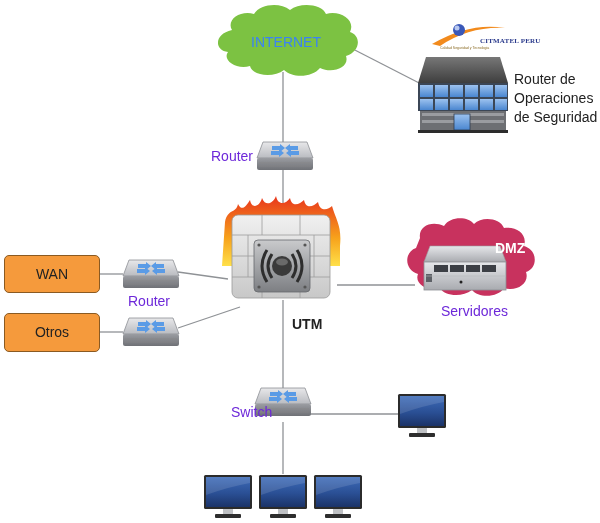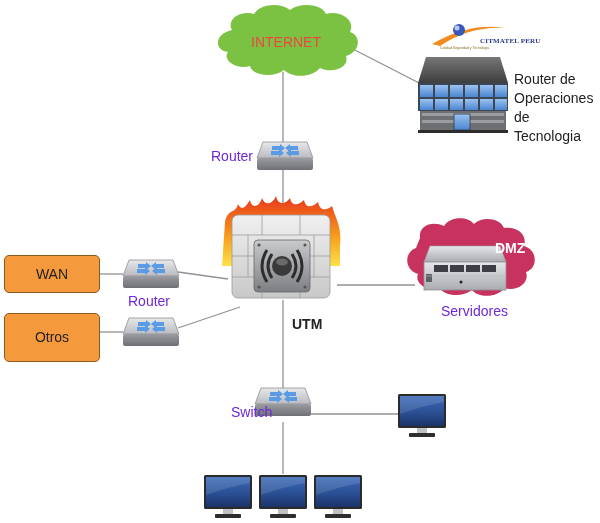--- a/index.html
+++ b/index.html
@@ -1,20 +1,20 @@
 <!DOCTYPE html>
 <html><head>
 <meta charset="utf-8">
 <style>
   html, body { margin: 0; padding: 0; background: #ffffff; }
   body { width: 600px; height: 523px; position: relative; overflow: hidden;
          font-family: "Liberation Sans", "DejaVu Sans", sans-serif; }
   #diagram { position: absolute; left: 0; top: 0; width: 600px; height: 523px; }
   .lbl { position: absolute; color: #6d28d9; font-size: 14px; white-space: nowrap; }
-  .cloud-text { position: absolute; font-size: 14px; color: #ef4444; }
+  .cloud-text { position: absolute; font-size: 14px; color: #3b82f6; }
   .box { position: absolute; background: #f59a3c; border: 1.5px solid #8a5a22;
          border-radius: 5px; display: flex; align-items: center; justify-content: center;
          text-align: center; font-size: 14px; color: #222; line-height: 17px; box-sizing: border-box; }
   .soc-label { position: absolute; font-size: 14px; color: #222; line-height: 19px; }
   .dmz { position: absolute; font-size: 14px; font-weight: bold; color: #fff; }
   .utm { position: absolute; font-size: 14px; font-weight: bold; color: #222; }
   .brand { position: absolute; font-family: "Liberation Serif", serif; font-weight: bold;
            font-size: 7px; color: #2a3a8c; letter-spacing: 0.2px; padding-left: 43px; }
   .brand-sub { position: absolute; font-size: 3.5px; color: #8a6a22; }
 </style>
@@ -183,34 +183,34 @@
 </svg>
 
 <div class="cloud-text" style="left:251px;top:34px;">INTERNET</div>
 
 <div class="brand" style="left:437px;top:37px;">CITMATEL PERU</div>
 <div class="brand-sub" style="left:440px;top:46px;">Calidad Seguridad y Tecnologia</div>
 
 <div class="soc-label" style="left:514px;top:70px;">
   <div>Router de</div>
   <div>Operaciones</div>
-  <div>de Tecnologia</div>
+  <div>de Seguridad</div>
 </div>
 
 <div class="lbl" style="left:211px;top:148px;">Router</div>
 
 <div class="utm" style="left:292px;top:304px;margin-top:12px;">UTM</div>
 
 <div class="dmz" style="left:495px;top:240px;">DMZ</div>
 <div class="lbl" style="left:441px;top:303px;">Servidores</div>
 
 <div class="box" style="left:4px;top:255px;width:96px;height:38px;">
   <span>WAN</span>
 </div>
-<div class="box" style="left:4px;top:313px;width:96px;height:49px;">
+<div class="box" style="left:4px;top:313px;width:96px;height:39px;">
   <div>
     <div>Otros</div>
   </div>
 </div>
 
 <div class="lbl" style="left:128px;top:293px;">Router</div>
 
 <div class="lbl" style="left:231px;top:404px;">Switch</div>
 
 </body></html>

